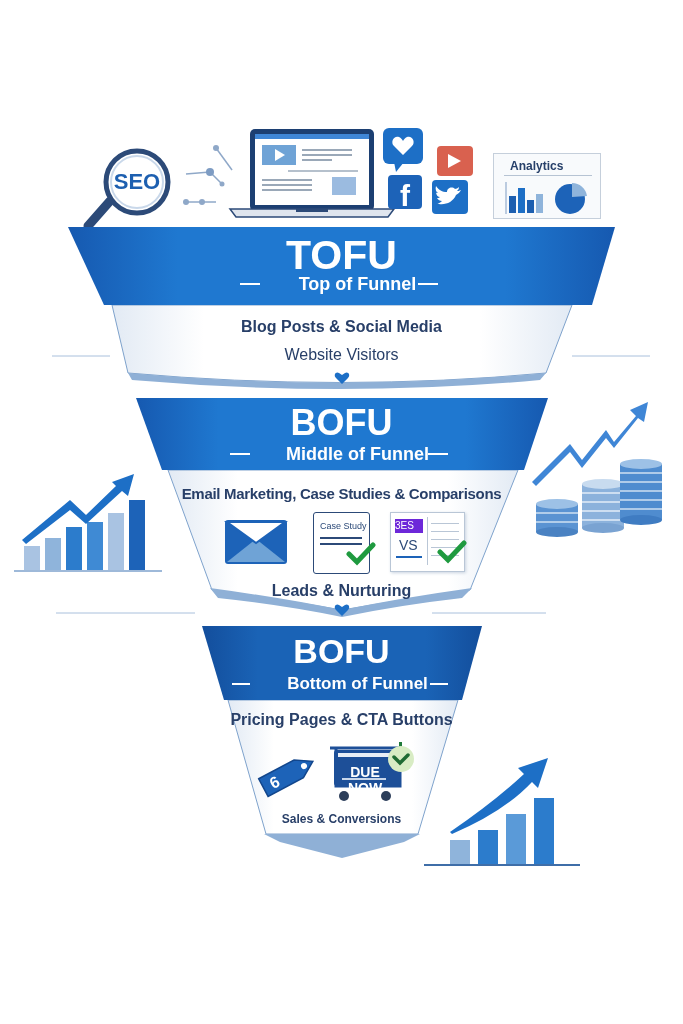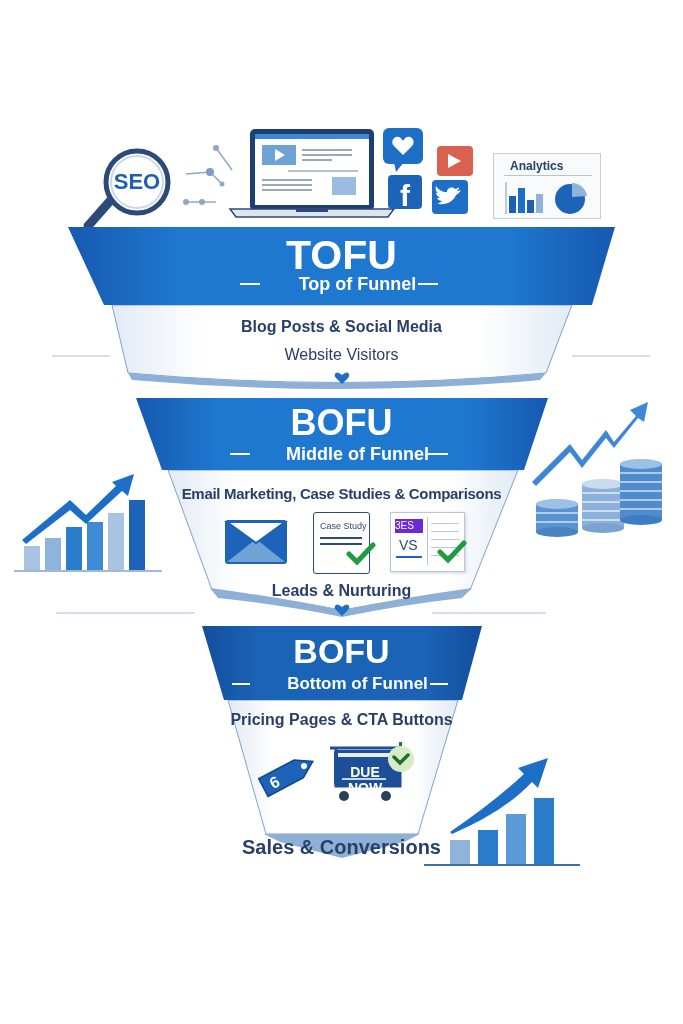--- a/index.html
+++ b/index.html
@@ -156,21 +156,21 @@
 <div class="darkr" style="top:346px;font-size:16px;">Website Visitors</div>
 
 <div class="title" style="top:402px;font-size:36px;">BOFU</div>
 <div class="sub" style="top:444px;font-size:18px;">Middle of Funnel</div>
 <div class="dark" style="top:485px;font-size:15px;letter-spacing:-0.3px;">Email Marketing, Case Studies &amp; Comparisons</div>
 <div class="dark" style="top:582px;font-size:16px;">Leads &amp; Nurturing</div>
 
 <div class="title" style="top:632px;font-size:34px;">BOFU</div>
 <div class="sub" style="top:674px;font-size:17px;">Bottom of Funnel</div>
 <div class="dark" style="top:711px;font-size:16px;">Pricing Pages &amp; CTA Buttons</div>
-<div class="dark" style="top:836px;font-size:20px;">Sales &amp; Conversions</div>
+<div class="dark" style="top:812px;font-size:12px;">Sales &amp; Conversions</div>
 
 <svg class="abs" style="left:224px;top:519px;" width="64" height="46" viewBox="0 0 64 46">
   <rect x="1" y="1" width="62" height="44" rx="3" fill="#1d63b8"></rect>
   <polygon points="3,43 32,20 61,43" fill="#6fa3d6"></polygon>
   <polygon points="3,3 32,24 61,3" fill="#ffffff" stroke="#1d63b8" stroke-width="2"></polygon>
 </svg>
 
 <div class="abs" style="left:313px;top:512px;width:55px;height:60px;border:1.5px solid #2c4a78;border-radius:3px;background:#ffffff;">
   <div class="abs" style="left:6px;top:8px;font-size:9px;color:#2c4a78;white-space:nowrap;">Case Study</div>
   <div class="abs" style="left:6px;top:24px;width:42px;height:2px;background:#2c4a78;"></div>

